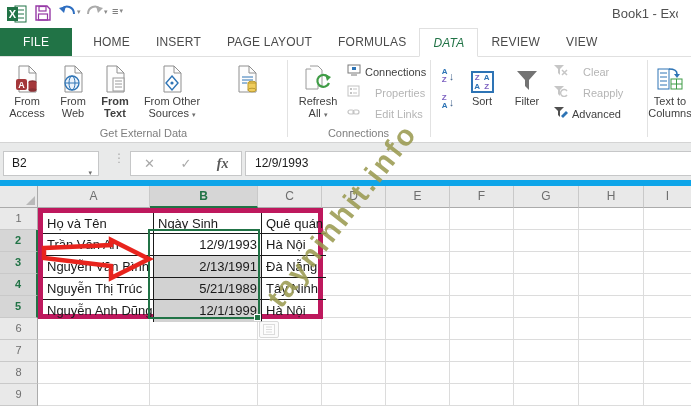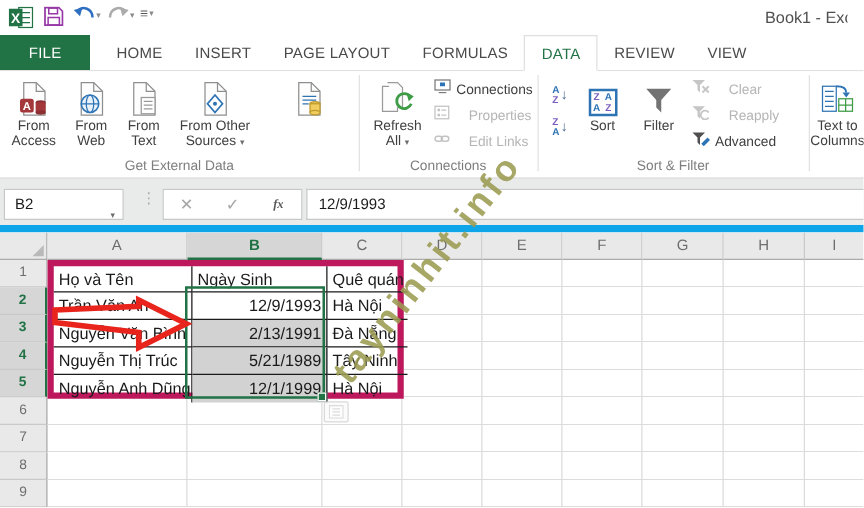--- a/index.html
+++ b/index.html
@@ -14,21 +14,21 @@
               white-space:nowrap; font-size:13px; color:#505050; }
   .qicon { display:inline-flex; align-items:center; justify-content:center; }
   .caret-sm { font-size:7px; color:#8a8a8a; margin-left:1px; }
 
   
   .tabrow { position:absolute; left:0; top:28px; width:691px; height:29px; background:#fff;
             border-bottom:1px solid #e0e0e0; display:flex; align-items:stretch; font-size:12px; }
   .tab { padding:0 13px; line-height:28px; color:#4a4a4a; letter-spacing:.2px; }
   .tab-file { background:#217346; color:#fff; padding:0 23px; margin-right:8px; }
   .tab-active { background:#fff; color:#217346; border:1px solid #e0e0e0; border-bottom:1px solid #fff;
-                margin-bottom:-1px; }
+                margin-bottom:-1px;font-style:italic; }
 
   
   .ribbon { position:absolute; left:0; top:57px; width:691px; height:86px; background:#fff;
             border-bottom:1px solid #d4d4d4; font-size:11px; color:#3f3f3f; }
   .vsep { position:absolute; top:3px; height:77px; width:1px; background:#e2e2e2; }
   .grplabel { position:absolute; bottom:3px; text-align:center; color:#7e7e7e; font-size:11px; }
   .bigbtn { position:absolute; top:3px; display:flex; flex-direction:column; align-items:center; }
   .bigbtn .ic { height:33px; display:flex; align-items:flex-end; justify-content:center; }
   .bigbtn .lb { text-align:center; line-height:12px; margin-top:2px; }
   .smallbtn { position:absolute; display:flex; align-items:center; gap:4px; height:18px; line-height:18px; }
@@ -50,21 +50,21 @@
   .namebox { position:absolute; left:3px; top:8px; width:96px; height:25px; background:#fff;
              border:1px solid #c6c7c8; font-size:12px; color:#1a1a1a; line-height:23px;
              padding-left:8px; }
   .namebox .caret { position:absolute; right:6px; top:9px; }
   .fdots { position:absolute; left:113px; top:10px; color:#ababab; font-size:12px; line-height:11px; }
   .fxbox { position:absolute; left:130px; top:8px; width:112px; height:25px; background:#fff;
            border:1px solid #c6c7c8; display:flex; align-items:center; }
   .fxbox span { flex:1; text-align:center; }
   .fx-x, .fx-check { color:#a8a8a8; font-size:13px; }
   .fx-fx { font-family:"Liberation Serif", serif; font-style:italic; font-weight:bold;
-           color:#595959; font-size:10px; }
+           color:#595959; font-size:14px; }
   .ffield { position:absolute; left:245px; top:8px; width:446px; height:25px; background:#fff;
             border:1px solid #c6c7c8; border-right:none; font-size:12px; color:#1a1a1a;
             line-height:23px; padding-left:9px; }
 
   
   .grid { position:absolute; left:0; top:186px; width:691px; height:220px; background:#fff; overflow:hidden; }
   .corner { position:absolute; left:0; top:0; width:38px; height:22px; background:#e9e9e9;
             border-right:1px solid #ababab; border-bottom:1px solid #ababab; }
   .corner:after { content:""; position:absolute; right:2px; bottom:2px; border-left:9px solid transparent;
                   border-bottom:9px solid #b9b9b9; }
@@ -178,21 +178,21 @@
           <path d="M4 1 H14 L21 8 V27 H4 Z" fill="#fdfdfd" stroke="#8f8f8f"></path>
           <path d="M14 1 V8 H21" fill="none" stroke="#8f8f8f"></path>
           <circle cx="11" cy="18" r="7" fill="#eaf2fb" stroke="#2e74b5" stroke-width="1.3"></circle>
           <ellipse cx="11" cy="18" rx="3" ry="7" fill="none" stroke="#2e74b5"></ellipse>
           <line x1="4" y1="18" x2="18" y2="18" stroke="#2e74b5"></line>
         </svg>
       </span>
       <span class="lb">From Web</span>
     </div>
 
-    <div class="bigbtn" style="left:95px; width:40px;">
+    <div class="bigbtn" style="left:95px; width:40px;font-weight:bold;">
       <span class="ic">
         <svg width="26" height="28" viewBox="0 0 24 28">
           <path d="M4 1 H14 L21 8 V27 H4 Z" fill="#fdfdfd" stroke="#8f8f8f"></path>
           <path d="M14 1 V8 H21" fill="none" stroke="#8f8f8f"></path>
           <rect x="10" y="13" width="11" height="13" fill="#fff" stroke="#9a9a9a"></rect>
           <line x1="12" y1="16" x2="19" y2="16" stroke="#9a9a9a"></line>
           <line x1="12" y1="19" x2="19" y2="19" stroke="#9a9a9a"></line>
           <line x1="12" y1="22" x2="19" y2="22" stroke="#9a9a9a"></line>
         </svg>
       </span>
@@ -331,21 +331,20 @@
     </div>
     <div class="smallbtn" style="left:553px; top:48px;">
       <span>
         <svg width="15" height="12" viewBox="0 0 15 12">
           <polygon points="1,1 11,1 7,5 7,11 5,9 5,5" fill="#4f4f4f"></polygon>
           <path d="M8 10 L13 5 L15 7 L10 12 Z" fill="#2e74b5"></path>
         </svg>
       </span>
       <span>Advanced</span>
     </div>
-    <div class="grplabel" style="left:430px; width:217px;">Sort &amp; Filter</div>
     <div class="vsep" style="left:647px"></div>
 
     <div class="bigbtn" style="left:645px; width:50px;">
       <span class="ic">
         <svg width="28" height="28" viewBox="0 0 28 28">
           <rect x="2" y="4" width="11" height="20" fill="#fff" stroke="#2e74b5"></rect>
           <line x1="4" y1="8" x2="11" y2="8" stroke="#2e74b5"></line>
           <line x1="4" y1="12" x2="11" y2="12" stroke="#2e74b5"></line>
           <line x1="4" y1="16" x2="11" y2="16" stroke="#2e74b5"></line>
           <line x1="4" y1="20" x2="11" y2="20" stroke="#2e74b5"></line>

